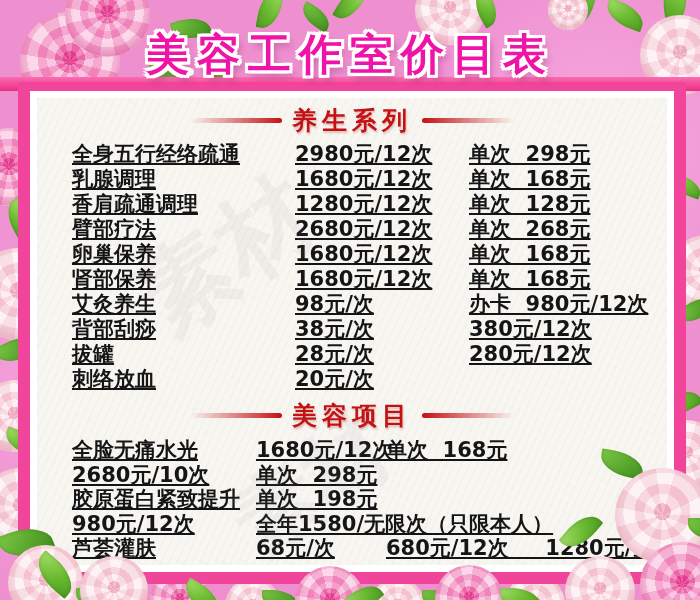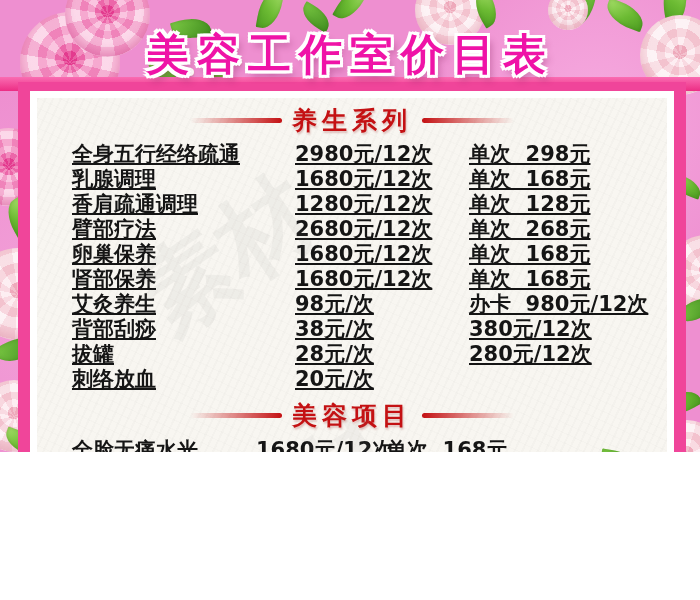--- a/index.html
+++ b/index.html
@@ -1,17 +1,17 @@
 <!DOCTYPE html>
 <html><head>
 <meta charset="utf-8">
 <style>
   html,body{margin:0;padding:0;}
   .stage{
-    position:relative;width:700px;height:452px;overflow:hidden;
+    position:relative;width:700px;height:600px;overflow:hidden;
     font-family:"DejaVu Sans","Liberation Sans",sans-serif;
     background:
       radial-gradient(circle at 85% 25%, #f6aadf 0, rgba(246,170,223,0) 28%),
       radial-gradient(circle at 8% 65%, #f2a0d8 0, rgba(242,160,216,0) 30%),
       #ee8fd0;
   }
   
   .rose-pink,.rose-pale{position:absolute;border-radius:50%;}
   .rose-pink{
     background:

